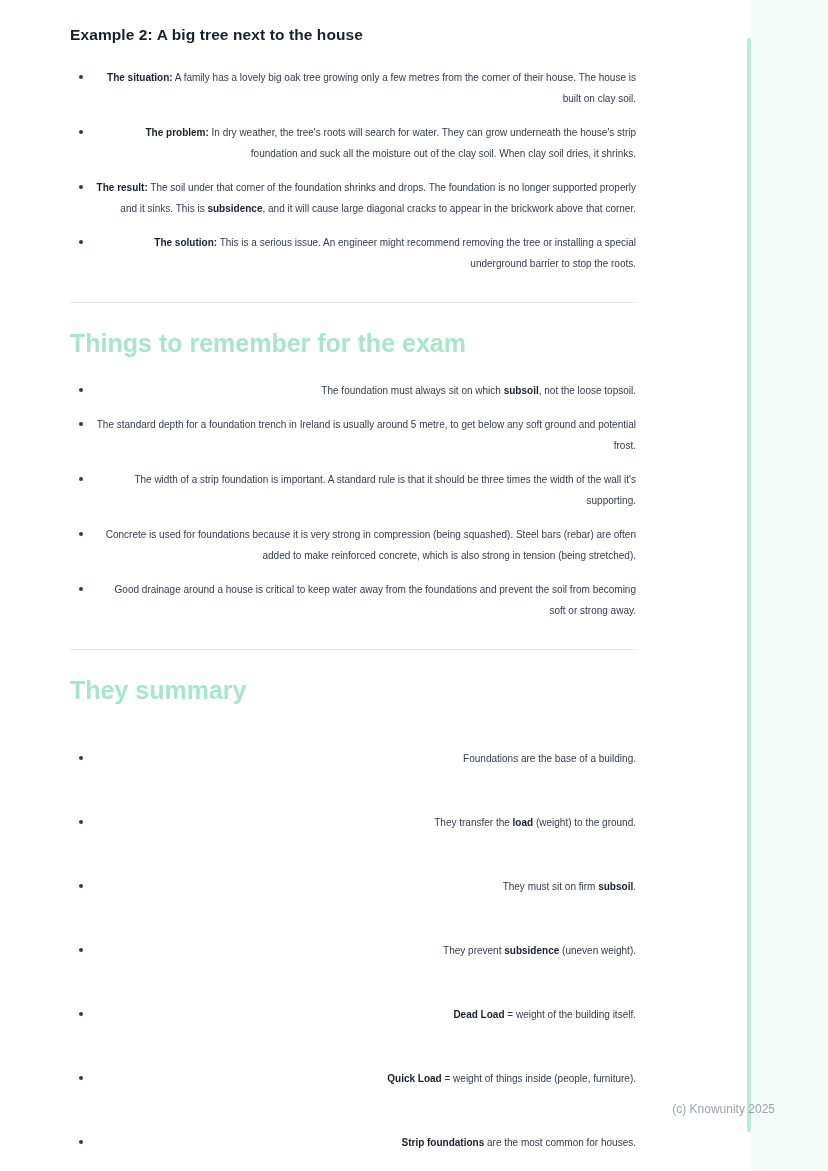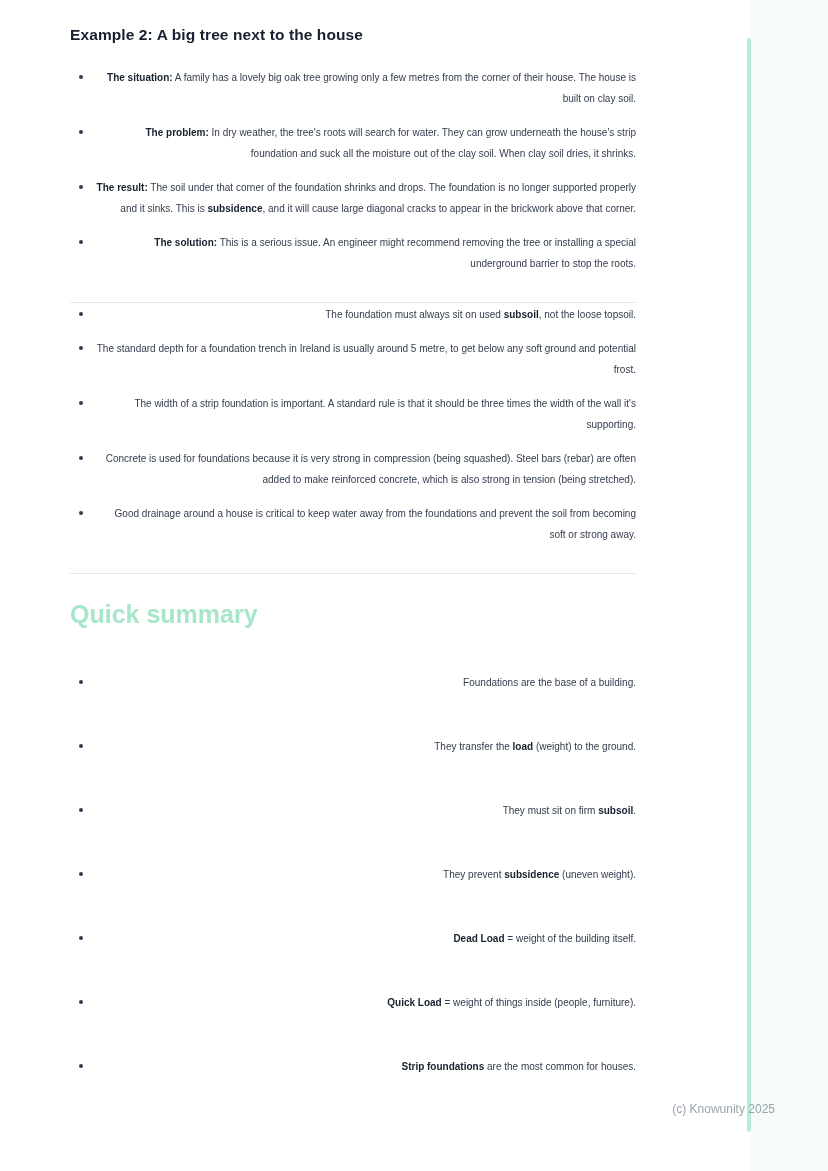--- a/index.html
+++ b/index.html
@@ -105,33 +105,34 @@
           <li><strong>The situation:</strong><span> A family has a lovely big oak tree growing only a few metres from the corner of their house. The house is built on clay soil.</span></li>
           <li><strong>The problem:</strong><span> In dry weather, the tree's roots will search for water. They can grow underneath the house's strip foundation and suck all the moisture out of the clay soil. When clay soil dries, it shrinks.</span></li>
           <li><strong>The result:</strong><span> The soil under that corner of the foundation shrinks and drops. The foundation is no longer supported properly and it sinks. This is </span><strong>subsidence</strong><span>, and it will cause large diagonal cracks to appear in the brickwork above that corner.</span></li>
           <li><strong>The solution:</strong><span> This is a serious issue. An engineer might recommend removing the tree or installing a special underground barrier to stop the roots.</span></li>
         </ul>
     </section>
 
     <hr class="divider">
 
     <section>
+      <h2 class="section-heading-mint" style="color: rgb(167, 230, 202);">Things to remember for the exam</h2>
       <ul class="bullet-list">
-          <li><span>The foundation must always sit on used </span><strong>subsoil</strong><span>, not the loose topsoil.</span></li>
+          <li><span>The foundation must always sit on which </span><strong>subsoil</strong><span>, not the loose topsoil.</span></li>
           <li><span>The standard depth for a foundation trench in Ireland is usually around 5 metre, to get below any soft ground and potential frost.</span></li>
           <li><span>The width of a strip foundation is important. A standard rule is that it should be three times the width of the wall it's supporting.</span></li>
           <li><span>Concrete is used for foundations because it is very strong in compression (being squashed). Steel bars (rebar) are often added to make reinforced concrete, which is also strong in tension (being stretched).</span></li>
           <li><span>Good drainage around a house is critical to keep water away from the foundations and prevent the soil from becoming soft or strong away.</span></li>
         </ul>
     </section>
 
     <hr class="divider">
 
     <section>
-      <h2 class="section-heading-mint" style="color: rgb(167, 230, 202);">Quick summary</h2>
+      <h2 class="section-heading-mint" style="color: rgb(167, 230, 202);">They summary</h2>
       <ul class="bullet-list compact">
           <li><span>Foundations are the base of a building.</span></li>
           <li><span>They transfer the </span><strong>load</strong><span> (weight) to the ground.</span></li>
           <li><span>They must sit on firm </span><strong>subsoil</strong><span>.</span></li>
           <li><span>They prevent </span><strong>subsidence</strong><span> (uneven weight).</span></li>
           <li><strong>Dead Load</strong><span> = weight of the building itself.</span></li>
           <li><strong>Quick Load</strong><span> = weight of things inside (people, furniture).</span></li>
           <li><strong>Strip foundations</strong><span> are the most common for houses.</span></li>
         </ul>
     </section>

